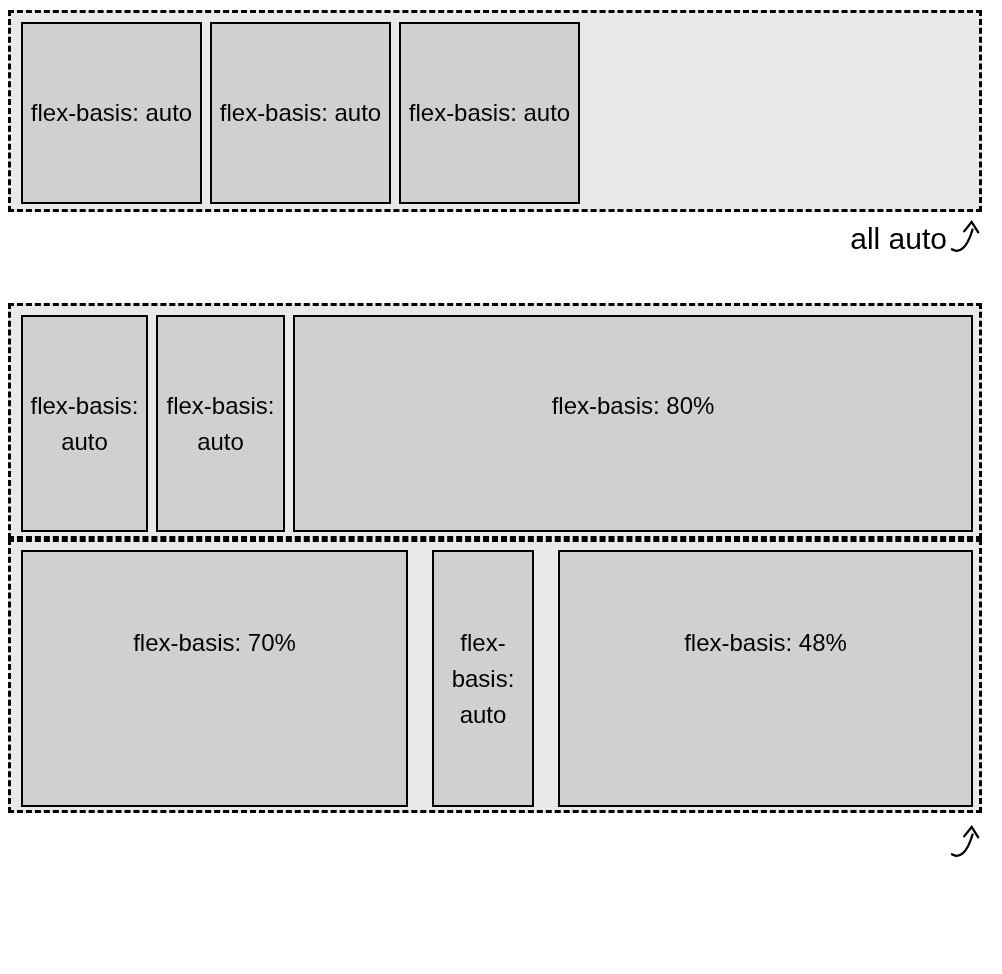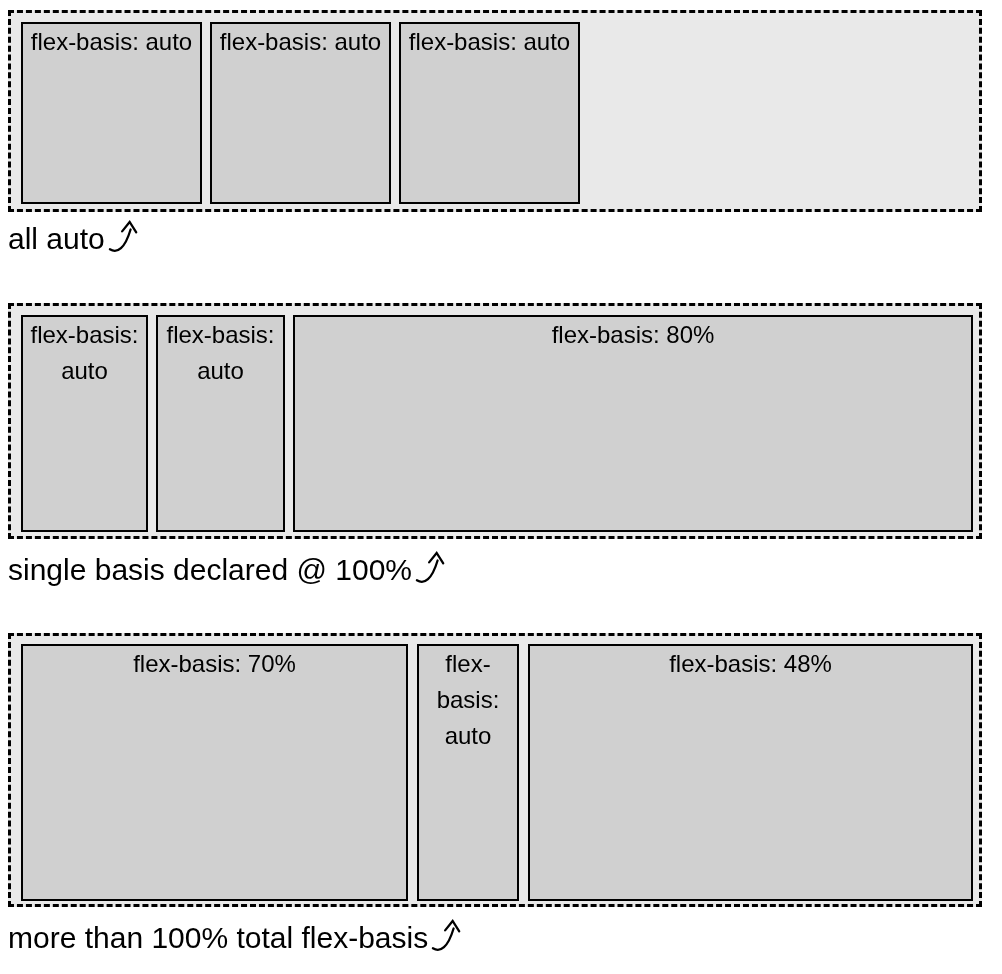--- a/index.html
+++ b/index.html
@@ -19,28 +19,28 @@
   .flex-container {
     box-sizing: border-box;
     width: 974px;
     border: 3px dashed var(--border, #000000);
     background: var(--container-bg, #e9e9e9);
     display: flex;
     align-items: flex-start;
   }
   .fc1 { height: 202px; padding: 9px 10px 0 10px; gap: 8px; }
   .fc2 { height: 236px; padding: 9px 6px 0 10px; gap: 8px; }
-  .fc3 { height: 274px; padding: 8px 6px 0 10px; gap: 9px; }
+  .fc3 { height: 274px; padding: 8px 6px 0 10px; gap: 24px; }
 
   .box {
     box-sizing: border-box;
     background: var(--box-bg, #d0d0d0);
     border: 2px solid var(--border, #000000);
     display: flex;
-    align-items: flex-start;
+    align-items: center;
     justify-content: center;
     text-align: center;
     font-size: 24px;
     line-height: 36px;
     flex: 0 0 auto;
   }
   .fc1 .box { width: 181px; height: 182px; white-space: nowrap; }
   .fc2 .box { height: 217px; }
   .fc2 .b1  { width: 127px; }
   .fc2 .b2  { width: 129px; }
@@ -50,21 +50,21 @@
   .fc3 .b2  { width: 102px; }
   .fc3 .b3  { flex: 1 1 auto; }
 
   .label { display: block; }
   
   .fc2 .label { height: 72px; }
   .fc3 .label { height: 108px; }
 
   .caption {
     width: 974px;
-    text-align: left;
+    text-align: right;
     font-size: 30px;
     line-height: 40px;
     white-space: nowrap;
   }
   .cap1 { margin: 6px 0 44px 0; }
   .cap2 { margin: 10px 0 43px 0; }
   .cap3 { margin: 10px 0 0 0; }
 
   .arrow {
     display: inline-block;
@@ -99,38 +99,32 @@
     <div class="box b1">
       <span class="label">flex-basis: auto</span>
     </div>
     <div class="box b2">
       <span class="label">flex-basis: auto</span>
     </div>
     <div class="box b3">
       <span class="label">flex-basis: 80%</span>
     </div>
   </div>
-  <div class="caption cap2">
-    <span>single basis declared @ 100%</span><svg class="arrow" width="32" height="38" viewBox="0 0 34 40">
-        <path d="M2 33 C 10 38, 18 32, 24 12" fill="none" stroke="#000" stroke-width="2.4" stroke-linecap="round"></path>
-        <path d="M15 14 L23 4 L30 15" fill="none" stroke="#000" stroke-width="2.4" stroke-linecap="round" stroke-linejoin="miter"></path>
-      </svg>
-  </div>
 
   <div class="flex-container fc3">
     <div class="box b1">
       <span class="label">flex-basis: 70%</span>
     </div>
     <div class="box b2">
       <span class="label">flex-basis: auto</span>
     </div>
     <div class="box b3">
       <span class="label">flex-basis: 48%</span>
     </div>
   </div>
   <div class="caption cap3">
-    <span>more than 100% total flex-basis</span><svg class="arrow" width="32" height="38" viewBox="0 0 34 40">
+    <svg class="arrow" width="32" height="38" viewBox="0 0 34 40">
         <path d="M2 33 C 10 38, 18 32, 24 12" fill="none" stroke="#000" stroke-width="2.4" stroke-linecap="round"></path>
         <path d="M15 14 L23 4 L30 15" fill="none" stroke="#000" stroke-width="2.4" stroke-linecap="round" stroke-linejoin="miter"></path>
       </svg>
   </div>
 
 </div>
 
 </body></html>

